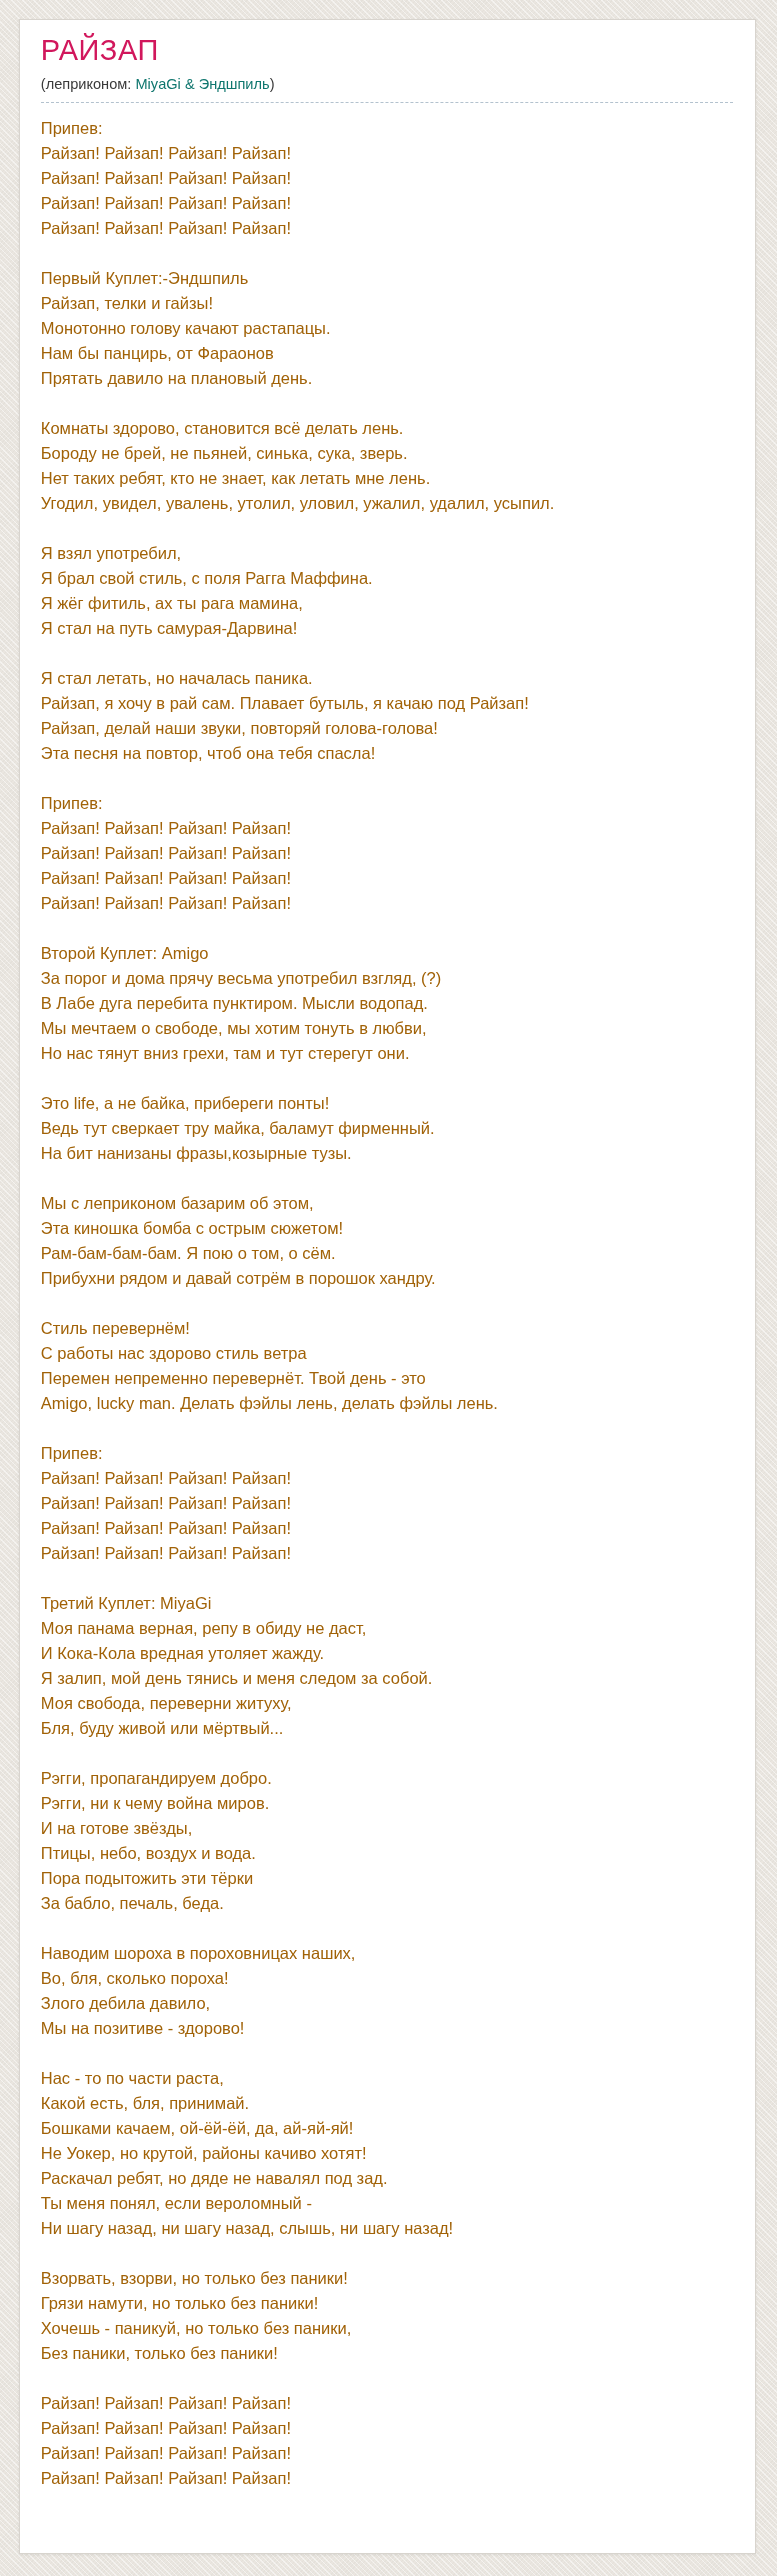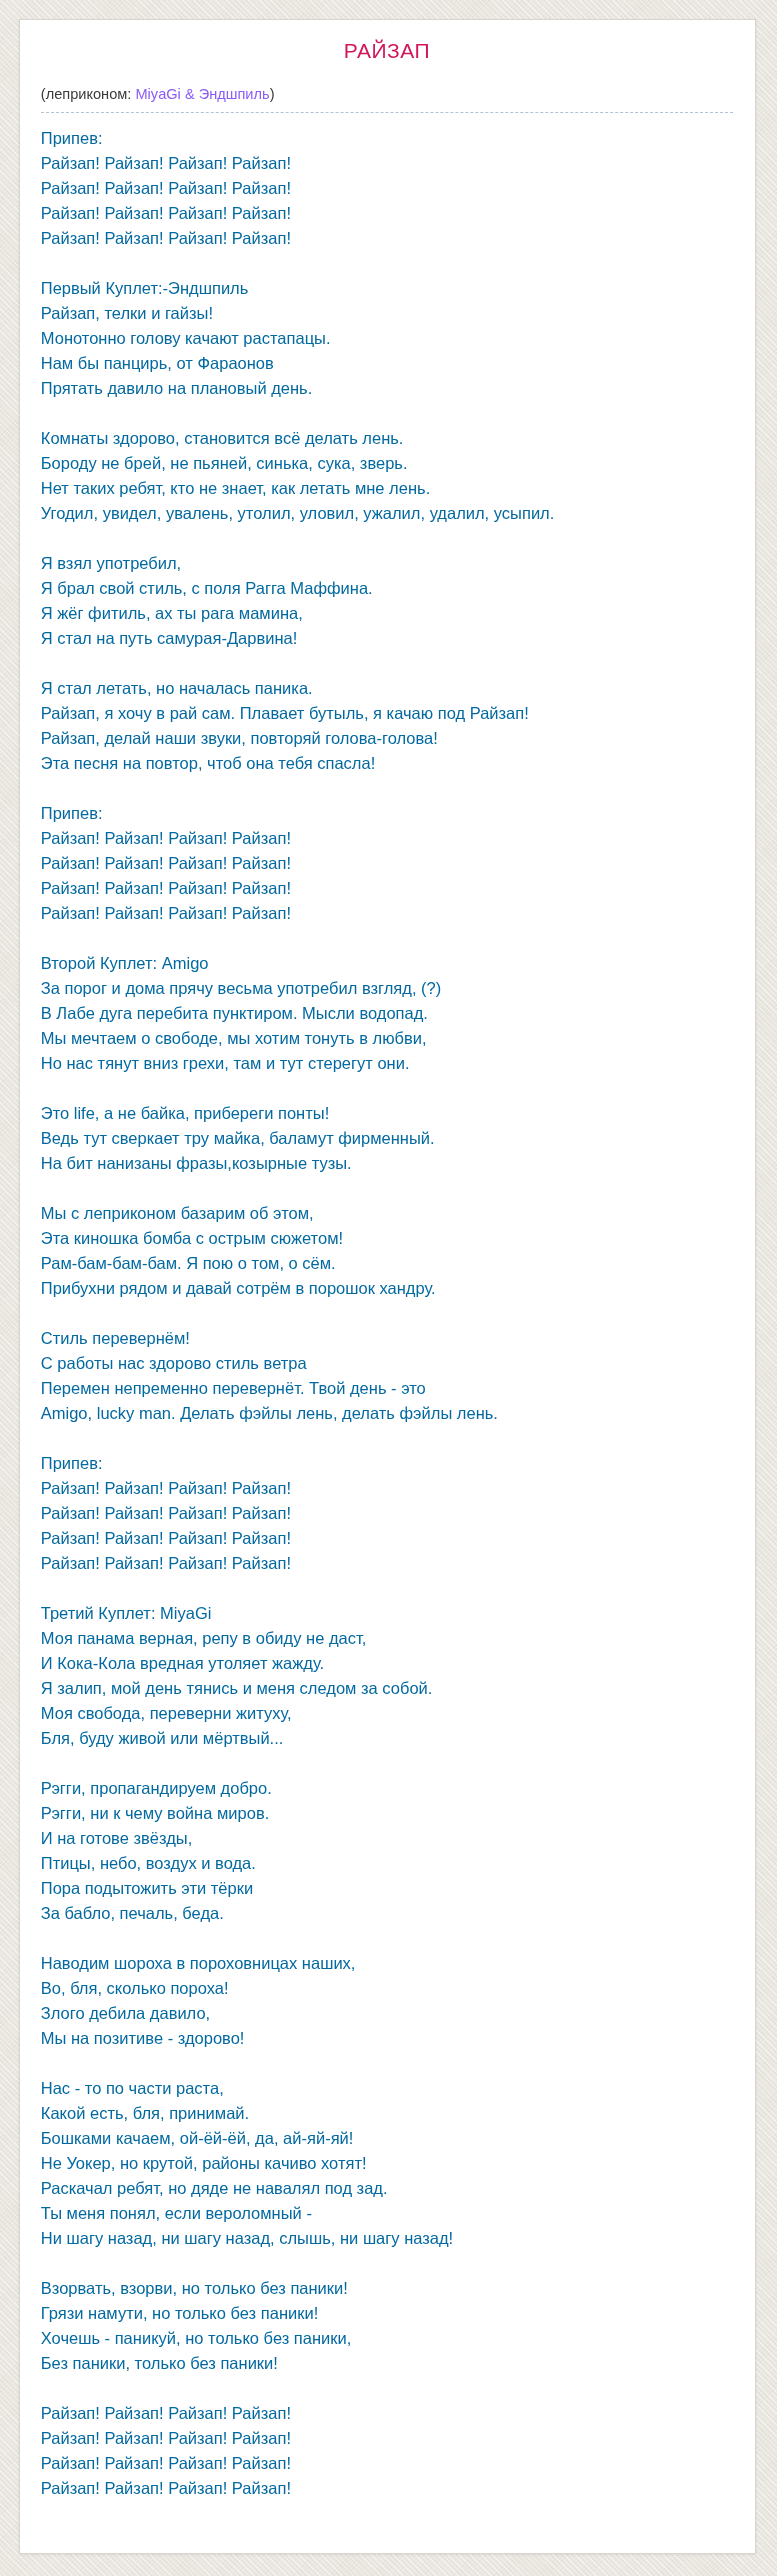--- a/index.html
+++ b/index.html
@@ -21,41 +21,40 @@
     padding: 14.6px 21.4px 31px 20.4px;
     box-sizing: border-box;
     min-height: 2535px;
   }
   .song-header {
     border-bottom: 1px dashed #b3c2ce;
     padding-bottom: 8.7px;
     margin-bottom: 10.7px;
   }
   h1.song-title {
-    margin: 0 0 20px 0;
-    font-size: 21px;
+    margin: 0 0 10px 0;
+    font-size: 29px;
     font-weight: 400;
     line-height: 31px;
     color: #d1175c;
     letter-spacing: 0.5px;
-    text-align: center;
   }
   .artist-line {
     font-size: 14.6px;
     line-height: 17.5px;
     color: #3a3a3a;
   }
   .artist-line a {
-    color: #8b5cf6;
+    color: #0f766e;
     text-decoration: none;
     cursor: pointer;
   }
   .lyrics {
     padding-top: 1.9px;
-    color: #0369a1;
+    color: #a16207;
     font-size: 16.5px;
   }
   .stanza {
     margin: 0 0 25px 0;
     padding: 0;
   }
   .stanza:last-child { margin-bottom: 0; }
   .line {
     line-height: 25px;
     white-space: pre-wrap;

